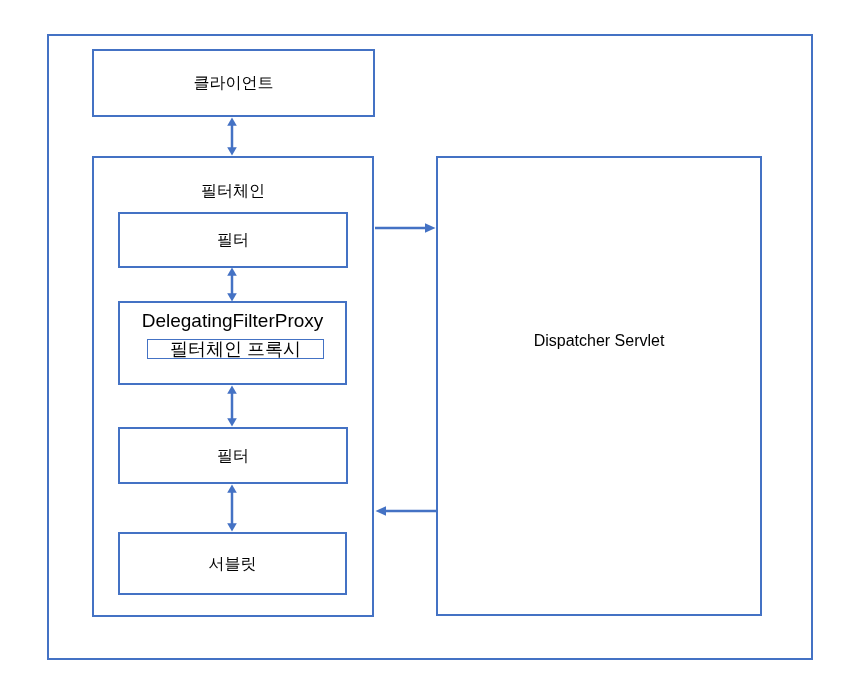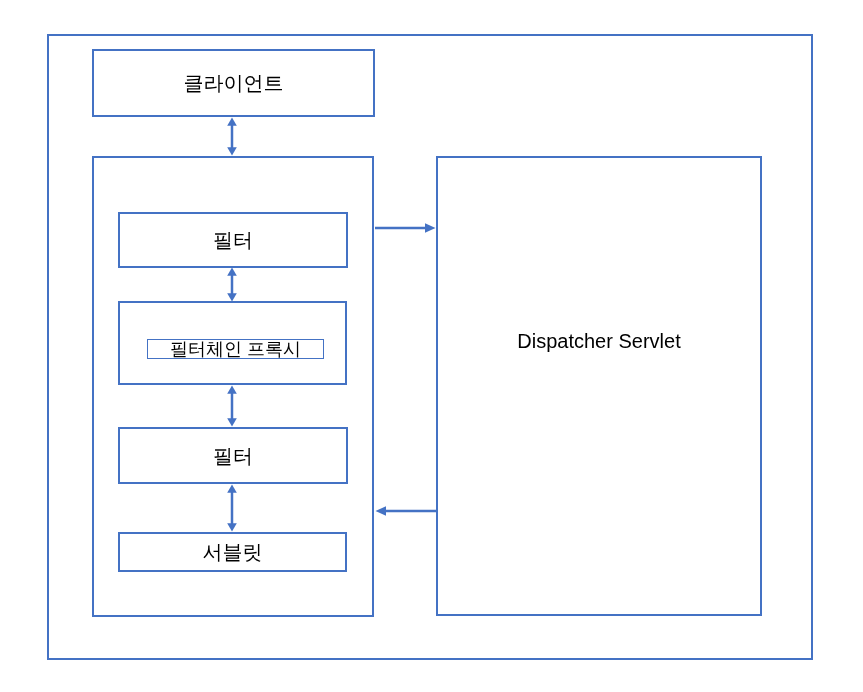--- a/index.html
+++ b/index.html
@@ -23,21 +23,21 @@
   .box {
     position: absolute;
     border: 2px solid var(--accent);
     background: var(--bg);
   }
   .center-flex {
     display: flex;
     align-items: center;
     justify-content: center;
   }
-  .label-lg { font-size: 20px; line-height: 30px; white-space: nowrap; }
+  .label-lg { font-size: 16px; line-height: 30px; white-space: nowrap; }
   .label-md { font-size: 19px; line-height: 26px; white-space: nowrap; }
   .label-sm { font-size: 18px; line-height: 24px; white-space: nowrap; }
 
   
   .outer-border { left: 47px; top: 34px; width: 766px; height: 626px; }
 
   
   .client-box { left: 92px; top: 49px; width: 283px; height: 68px; }
 
   
@@ -56,21 +56,21 @@
     left: 0; top: 5px; width: 100%;
     text-align: center;
   }
   .proxy-box {
     position: absolute;
     left: 27px; top: 36px; width: 177px; height: 20px;
     border: 1.5px solid var(--accent);
     background: var(--bg);
   }
   .filter-bottom-box { left: 118px; top: 427px; width: 230px; height: 57px; }
-  .servlet-box       { left: 118px; top: 532px; width: 229px; height: 40px; }
+  .servlet-box       { left: 118px; top: 532px; width: 229px; height: 63px; }
 
   
   .dispatcher-box { left: 436px; top: 156px; width: 326px; height: 460px; }
   .dispatcher-label {
     position: absolute;
     left: 0; top: 168px; width: 100%;
     text-align: center;
   }
 
   
@@ -99,34 +99,36 @@
 
   <div class="arrow arrow-v1">
     <svg width="14" height="39" viewBox="0 0 14 39">
       <line class="astroke" x1="7" y1="8" x2="7" y2="31"></line>
       <path class="afill" d="M7 0.5 L11.8 8.8 L2.2 8.8 Z"></path>
       <path class="afill" d="M7 38.5 L11.8 30.2 L2.2 30.2 Z"></path>
     </svg>
   </div>
 
   <div class="box filterchain-box"></div>
+  <div class="filterchain-title label-lg">필터체인</div>
 
   <div class="box filter-top-box center-flex">
     <span class="label-lg">필터</span>
   </div>
 
   <div class="arrow arrow-v2">
     <svg width="14" height="35" viewBox="0 0 14 35">
       <line class="astroke" x1="7" y1="8" x2="7" y2="27"></line>
       <path class="afill" d="M7 0.5 L11.8 8.8 L2.2 8.8 Z"></path>
       <path class="afill" d="M7 34.5 L11.8 26.2 L2.2 26.2 Z"></path>
     </svg>
   </div>
 
   <div class="box dfp-box">
+    <div class="dfp-title label-md">DelegatingFilterProxy</div>
     <div class="proxy-box center-flex">
       <span class="label-sm">필터체인 프록시</span>
     </div>
   </div>
 
   <div class="arrow arrow-v3">
     <svg width="14" height="42" viewBox="0 0 14 42">
       <line class="astroke" x1="7" y1="8" x2="7" y2="34"></line>
       <path class="afill" d="M7 0.5 L11.8 8.8 L2.2 8.8 Z"></path>
       <path class="afill" d="M7 41.5 L11.8 33.2 L2.2 33.2 Z"></path>

